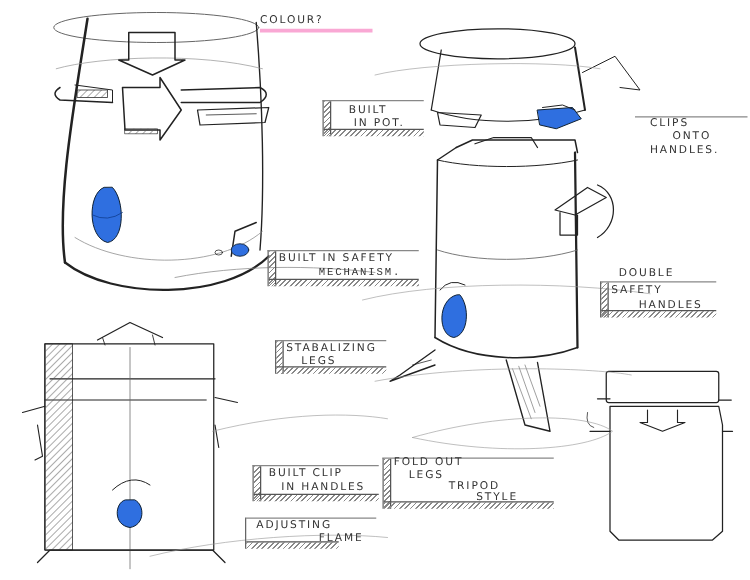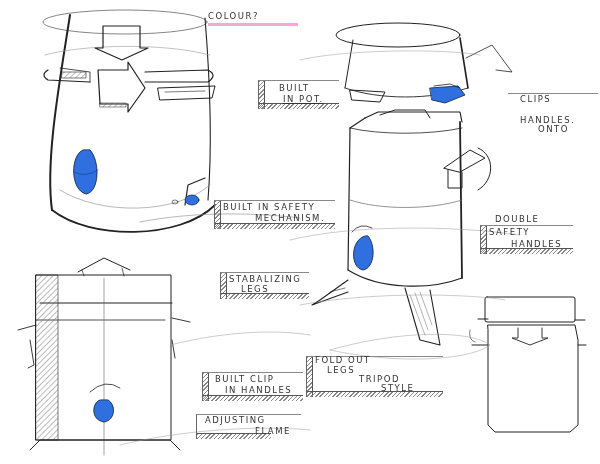--- a/index.html
+++ b/index.html
@@ -120,34 +120,34 @@
 </svg>
 
 <div class="lbl" style="left:208px;top:11px;border-bottom:3px solid #f9a8d4;padding-bottom:1px;width:90px;">
   <span>COLOUR?</span>
 </div>
 
 <div class="frame" style="left:258px;top:80px;width:80px;height:28px;">
   <div class="vhatch"></div>
     <div class="hatch"></div>
   <div class="lbl" style="left:10px;top:2px;margin-left:10px;">BUILT</div>
-  <div class="lbl" style="left:24px;top:13px;text-decoration:underline;">IN POT.</div>
+  <div class="lbl" style="left:24px;top:13px;">IN POT.</div>
 </div>
 
 <div class="frame" style="left:508px;top:93px;width:90px;height:34px;border-left:none;text-decoration:underline;">
   <div class="lbl" style="left:12px;top:0px;">CLIPS</div>
-  <div class="lbl" style="left:30px;top:10px;margin-top:20px;">ONTO</div>
+  <div class="lbl" style="left:30px;top:10px;">ONTO</div>
   <div class="lbl" style="left:12px;top:21px;">HANDLES.</div>
 </div>
 
 <div class="frame" style="left:214px;top:200px;width:120px;height:28px;text-align:right;">
   <div class="vhatch"></div>
     <div class="hatch"></div>
   <div class="lbl" style="left:8px;top:1px;">BUILT IN SAFETY</div>
-  <div class="lbl" style="left:40px;top:12px;">MECHANISM.</div>
+  <div class="lbl" style="left:40px;top:12px;font-family:Liberation Mono, monospace;">MECHANISM.</div>
 </div>
 
 <div class="frame" style="left:480px;top:225px;width:92px;height:28px;">
   <div class="vhatch"></div>
     <div class="hatch"></div>
   <div class="lbl" style="left:14px;top:-12px;">DOUBLE</div>
   <div class="lbl" style="left:8px;top:1px;">SAFETY</div>
   <div class="lbl" style="left:30px;top:13px;">HANDLES</div>
 </div>
 
@@ -158,21 +158,21 @@
   <div class="lbl" style="left:20px;top:11px;">LEGS</div>
 </div>
 
 <div class="frame" style="left:202px;top:372px;width:100px;height:28px;">
   <div class="vhatch"></div>
     <div class="hatch"></div>
   <div class="lbl" style="left:12px;top:1px;">BUILT CLIP</div>
   <div class="lbl" style="left:22px;top:12px;">IN HANDLES</div>
 </div>
 
-<div class="frame" style="left:306px;top:356px;width:120px;height:40px;padding-left:16px;">
+<div class="frame" style="left:306px;top:366px;width:120px;height:40px;padding-left:16px;">
   <div class="vhatch"></div>
     <div class="hatch"></div>
   <div class="lbl" style="left:8px;top:-2px;">FOLD OUT</div>
   <div class="lbl" style="left:20px;top:8px;">LEGS</div>
   <div class="lbl" style="left:52px;top:17px;text-align:right;">TRIPOD</div>
   <div class="lbl" style="left:74px;top:26px;">STYLE</div>
 </div>
 
 <div class="frame" style="left:196px;top:414px;width:104px;height:24px;">
   <div class="hatch" style="right:30px;"></div>

